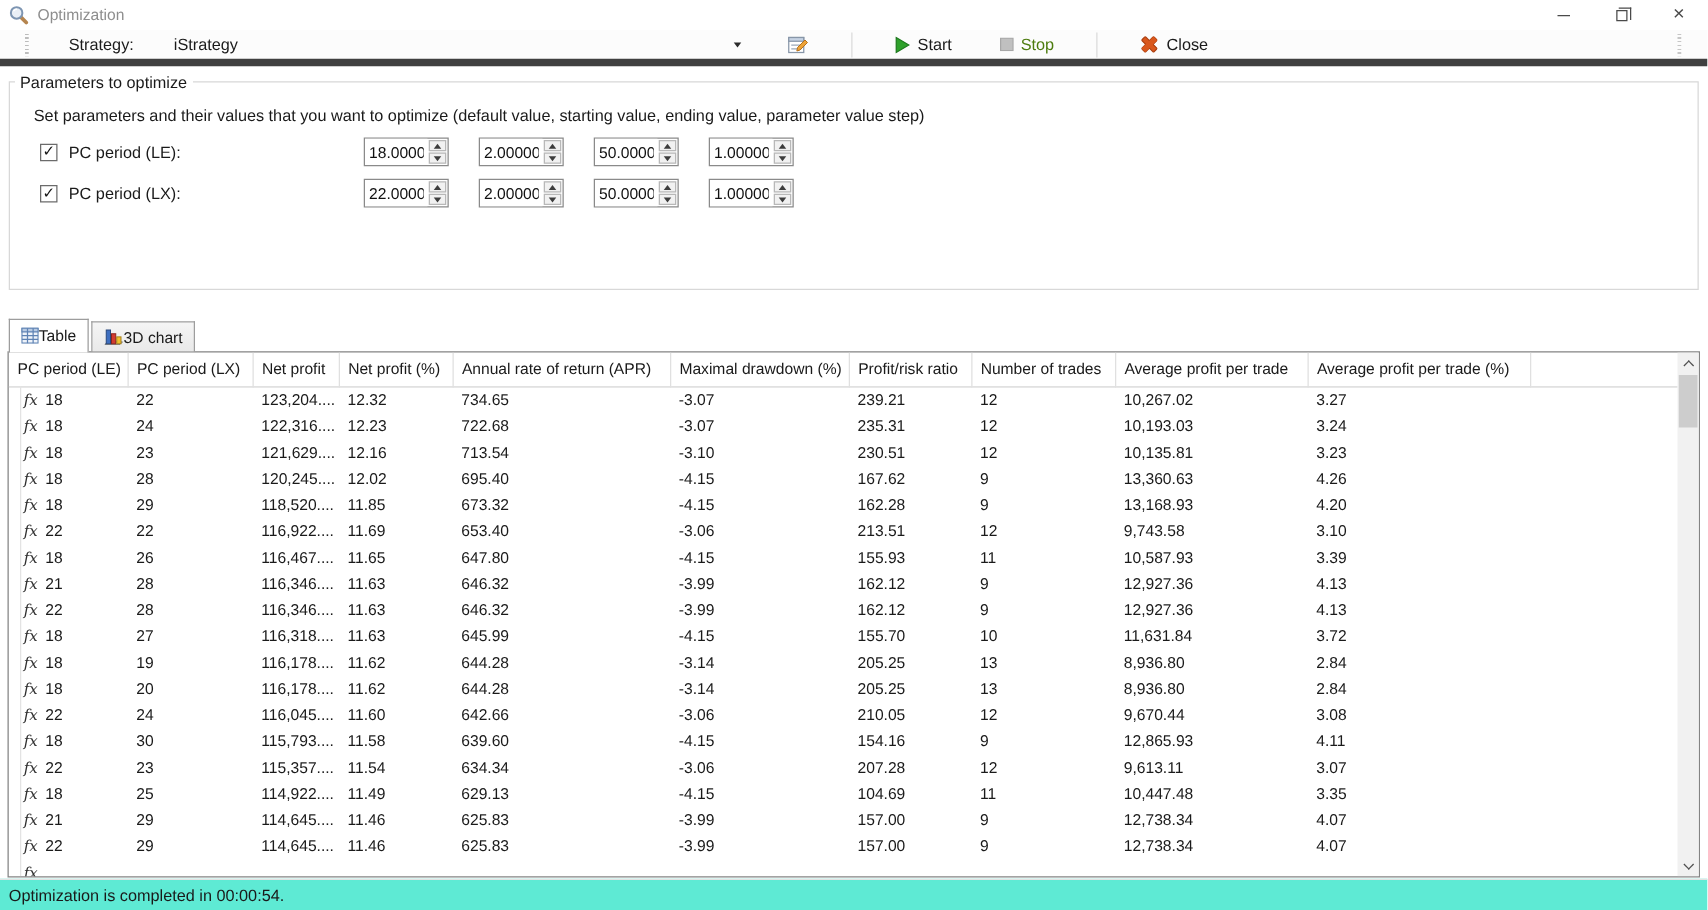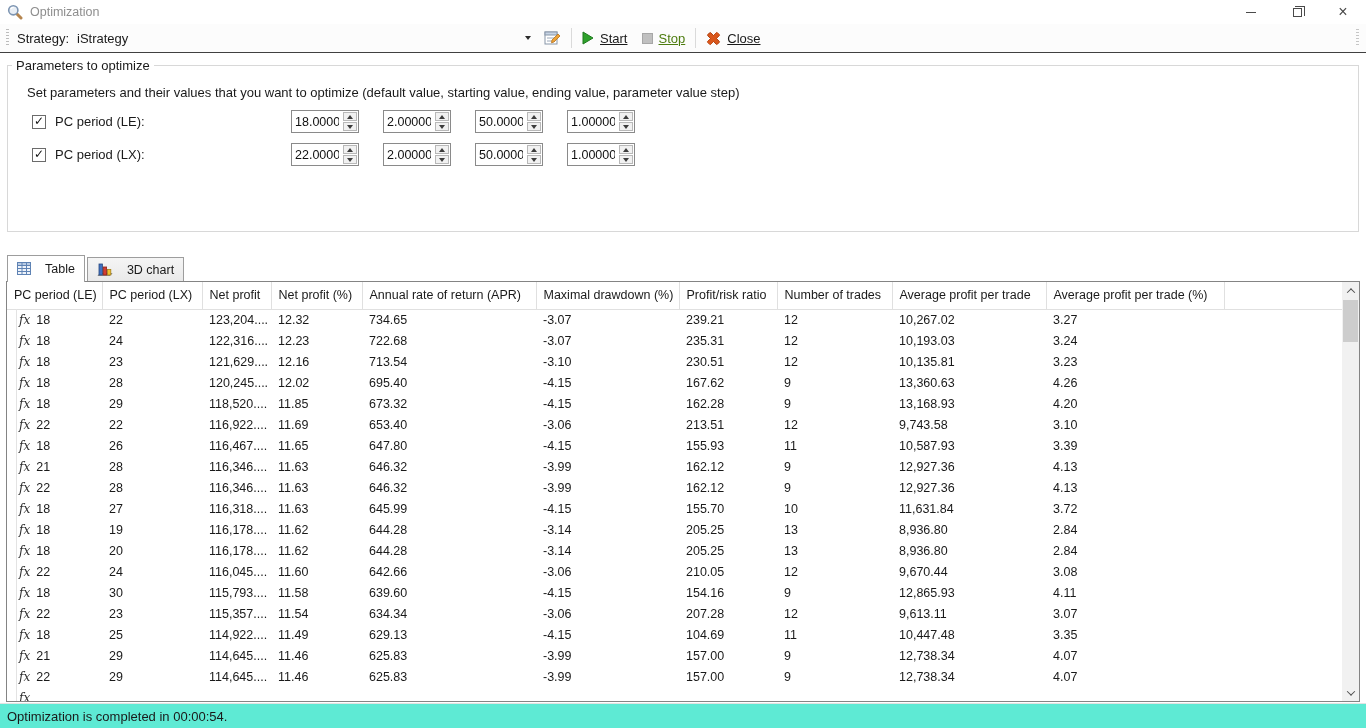--- a/index.html
+++ b/index.html
@@ -16,28 +16,28 @@
   .titlebar { height:24px; display:flex; align-items:center; padding-left:7px; flex:0 0 auto; }
   .title-text { color:#8e8e8e; font-size:12.5px; margin-left:7px; }
   .win-controls { margin-left:auto; display:flex; height:24px; }
   .win-btn { width:46px; height:24px; display:flex; align-items:center; justify-content:center; color:#4a4a4a; cursor:default; }
   .glyph-min { width:10px; height:1px; background:#4a4a4a; display:inline-block; }
   .glyph-restore { position:relative; width:9px; height:9px; border:1px solid #4a4a4a; background:#fff; display:inline-block; }
   .glyph-restore::before { content:""; position:absolute; left:1px; top:-3px; width:9px; height:9px; border:1px solid #4a4a4a; border-left:none; border-bottom:none; }
   .glyph-close { font-size:16px; font-weight:300; line-height:1; }
 
   
-  .toolbar { height:29px; flex:0 0 auto; display:flex; align-items:center; background:#fcfcfc; border-bottom:1px solid #404040; padding:0 4px; }
+  .toolbar { height:29px; flex:0 0 auto; display:flex; align-items:center; background:#fcfcfc; border-bottom:6px solid #404040; padding:0 18px;gap:24px; }
   .grip { width:3px; height:18px; margin:0 4px 0 2px;
           background:repeating-linear-gradient(to bottom,#bcbcbc 0 1px,transparent 1px 3px); }
   .tb-label { margin:0 2px 0 4px; }
   .combo { width:466px; height:24px; display:flex; align-items:center; padding:0 6px; cursor:default; }
   .caret-down { width:0; height:0; border-left:3.5px solid transparent; border-right:3.5px solid transparent; border-top:4px solid #2b2b2b; }
   .combo .caret-down { margin-left:auto; }
-  .tbtn { display:flex; align-items:center; gap:6px; padding:0 7px; height:24px; cursor:default; white-space:nowrap;text-decoration:underline; }
+  .tbtn { display:flex; align-items:center; gap:6px; padding:0 7px; height:24px; cursor:default; white-space:nowrap; }
   .tbtn.disabled { color:#4d7c0f; }
   .sep { width:1px; height:20px; background:#dadada; margin:0 3px; flex:0 0 auto; }
   .spacer { flex:1; }
   .end-grip { width:3px; height:18px; margin:0 3px 0 6px;
           background:repeating-linear-gradient(to bottom,#c6c6c6 0 1px,transparent 1px 3px); }
 
   
   .groupbox { margin:5px 7px 0 7px; height:174px; border:1px solid #d8d8d8; padding:0; }
   .groupbox legend { font-size:13px; padding:0 4px; margin-left:4px; }
   .param-desc { margin:12px 0 0 19px; }
@@ -48,21 +48,21 @@
   .spin { display:flex; width:68px; height:23px; border:1px solid #8a8a8a; background:#fff; margin-right:24px; }
   .spin input { width:100%; min-width:0; border:0; outline:0; padding:2px 3px;
                 font-family:"Liberation Sans","DejaVu Sans",sans-serif; font-size:12.5px; color:#111; background:#fff; }
   .spin-btns { width:16px; display:flex; flex-direction:column; padding:1px; gap:1px; flex:0 0 auto; }
   .spin-btn { flex:1; background:#f1f1f1; border:1px solid #b8b8b8; display:flex; align-items:center; justify-content:center; }
   .tri-up { width:0; height:0; border-left:3px solid transparent; border-right:3px solid transparent; border-bottom:4px solid #3c3c3c; }
   .tri-down { width:0; height:0; border-left:3px solid transparent; border-right:3px solid transparent; border-top:4px solid #3c3c3c; }
 
   
   .tabstrip { display:flex; align-items:flex-end; height:27px; margin:22px 0 0 7px; position:relative; z-index:2; }
-  .tab { display:flex; align-items:center; gap:14px; padding:0 9px; height:24px; margin-right:2px;
+  .tab { display:flex; align-items:center; gap:0; padding:0 9px; height:24px; margin-right:2px;
          border:1px solid #9d9d9d; border-bottom:none; background:linear-gradient(#f5f5f5,#e9e9e9); font-size:12.5px; cursor:default; }
   .tab.active { height:27px; background:#fff; margin-bottom:-1px; padding-bottom:1px; }
 
   
   .table-panel { position:relative; margin:0 6px; border:1px solid #848484; height:421px; background:#fff; overflow:hidden; }
   .gutter-line { position:absolute; left:9px; top:27px; bottom:0; width:0; border-left:1px solid #e3e3e3; }
   table.results { border-collapse:collapse; table-layout:fixed; width:1335px; }
   .results th { height:27px; font-weight:normal; text-align:left; padding:0 4px 0 7px;
                 border-right:1px solid #e0e0e0; border-bottom:1px solid #e0e0e0;
                 font-size:12.5px; white-space:nowrap; overflow:hidden; }

